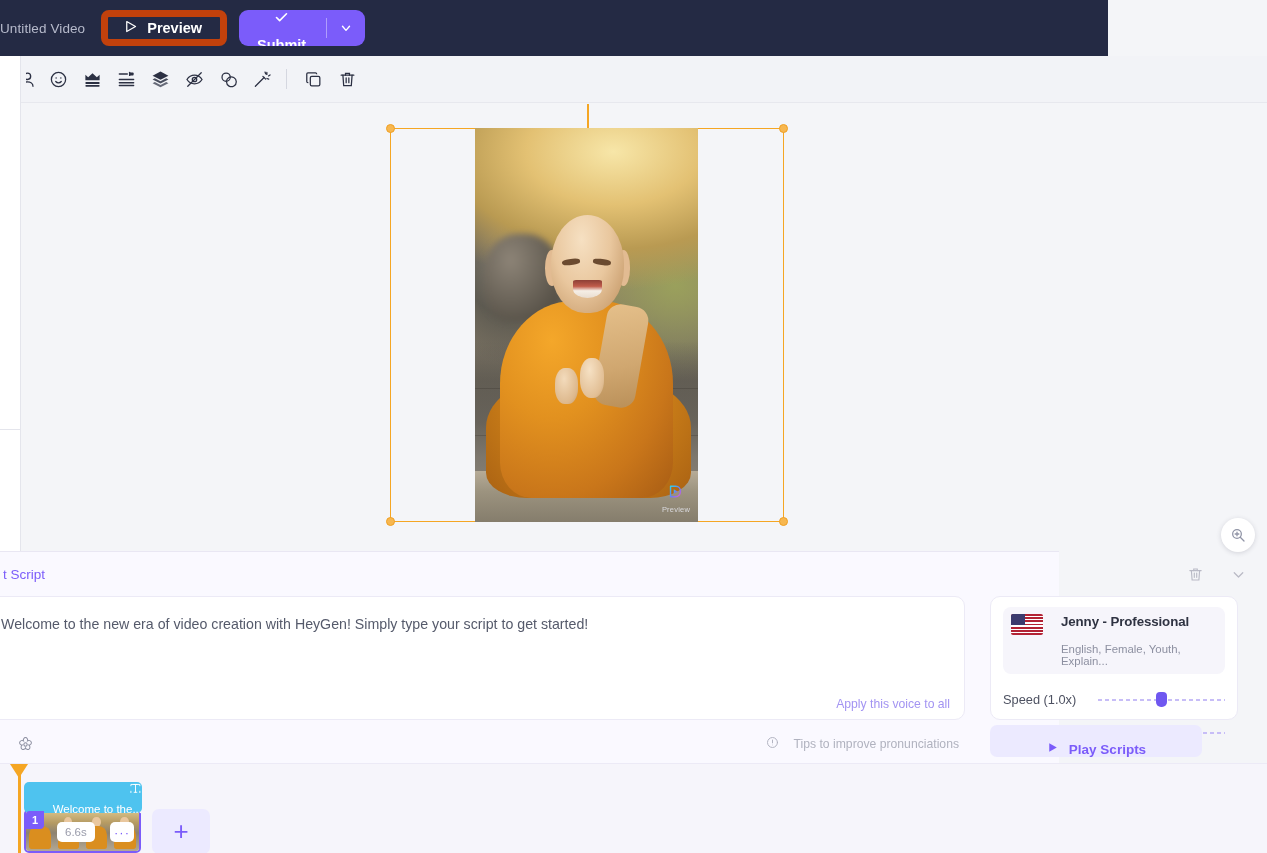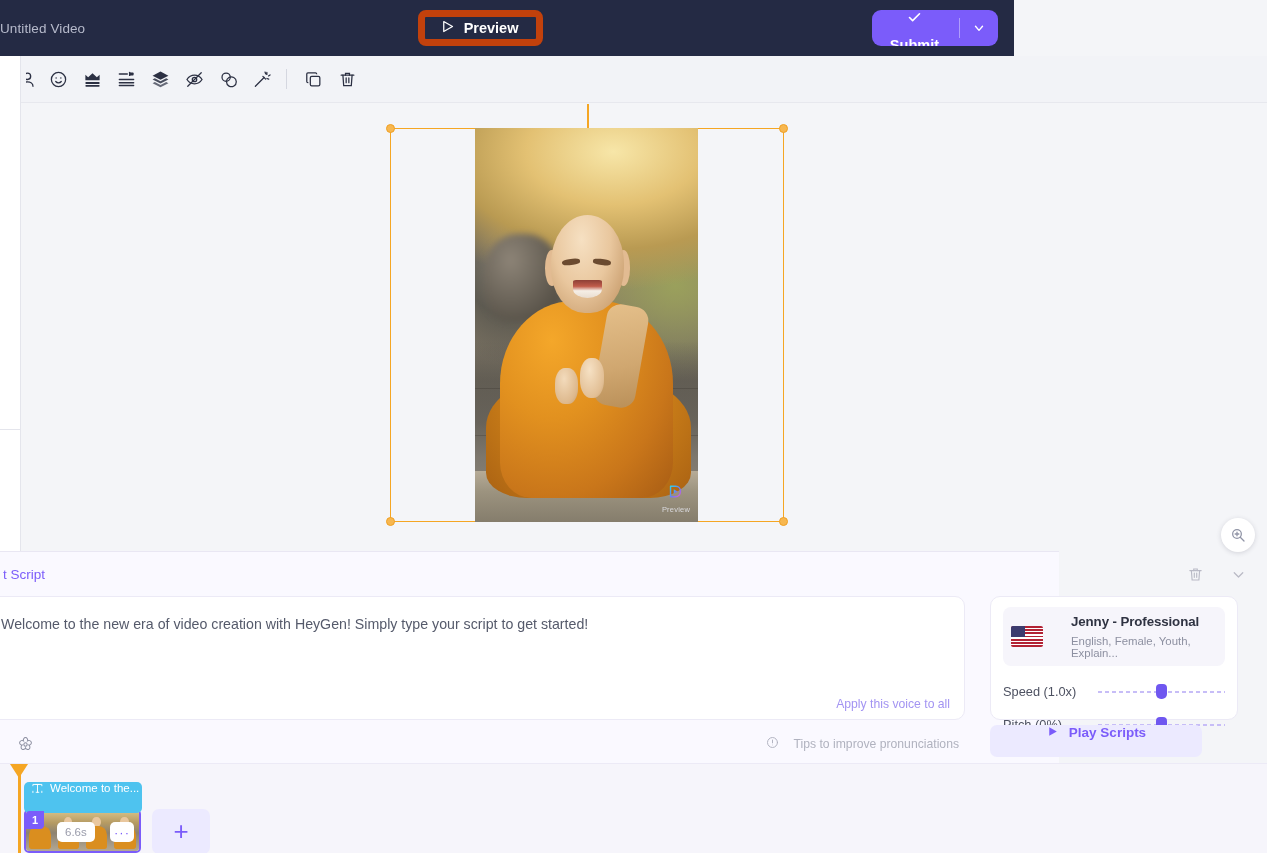--- a/index.html
+++ b/index.html
@@ -6,23 +6,23 @@
   html,body { width:1267px; height:853px; overflow:hidden; }
   body {
     font-family:"Liberation Sans", sans-serif;
     background:#f4f5f8;
     position:relative;
     -webkit-font-smoothing:antialiased;
   }
 
   
   .topbar{
-    position:absolute; left:0; top:0; width:1014px; height:56px;
+    position:absolute; left:0; top:0; width:1108px; height:56px;
     background:#242a44;
-    display:flex; align-items:center; justify-content:space-between;
+    display:flex; align-items:center; justify-content:flex-start;
     padding-right:16px; gap:12px;
   }
   .doc-title{ color:#b6bacb; font-size:13.5px; letter-spacing:.1px; margin-right:4px; }
   .btn-preview{
     display:flex; align-items:center; gap:9px;
     height:36px; padding:0 18px 0 15px;
     border:7px solid #c2410c; border-radius:8px;
     color:#ffffff; font-size:14.5px; font-weight:bold; cursor:pointer;
     background:transparent;
   }
@@ -204,78 +204,78 @@
     font-size:12.2px; color:#b0b2bf; cursor:pointer;
   }
 
   
   .voice-panel{
     position:absolute; left:990px; top:44px; width:248px; height:124px;
     background:#ffffff; border-radius:10px; border:1px solid #eceaf6;
     padding:10px 12px;
   }
   .voice-row{
-    display:flex; align-items:center; gap:28px;
+    display:flex; align-items:flex-start; gap:18px;
     background:#f6f5fb; border-radius:8px; padding:7px 8px;
   }
   .flag{
     width:32px; height:21px; border-radius:2px; flex:0 0 32px;
     background:
       linear-gradient(180deg,
         #b22234 0 7.7%, #ffffff 7.7% 15.4%, #b22234 15.4% 23.1%, #ffffff 23.1% 30.8%,
         #b22234 30.8% 38.5%, #ffffff 38.5% 46.2%, #b22234 46.2% 53.9%, #ffffff 53.9% 61.6%,
         #b22234 61.6% 69.3%, #ffffff 69.3% 77%, #b22234 77% 84.7%, #ffffff 84.7% 92.4%,
         #b22234 92.4% 100%);
     position:relative; overflow:hidden;
   }
   .flag:before{
     content:""; position:absolute; left:0; top:0; width:14px; height:11.3px;
     background:#3c3b6e;
   }
   .voice-name{ font-size:13.3px; color:#2f3342; font-weight:bold; letter-spacing:-.1px;}
-  .voice-meta{ font-size:11.4px; color:#8d90a1; margin-top:6px; }
+  .voice-meta{ font-size:11.4px; color:#8d90a1; margin-top:14px; }
   .slider-row{ display:flex; align-items:center; margin-top:18px; }
   .slider-label{ font-size:12.8px; color:#4d5161; width:95px; }
   .slider-track{
     position:relative; flex:1; height:14px; display:flex; align-items:center;
   }
   .slider-track:before{
     content:""; position:absolute; left:0; right:0; height:2px;
     background:repeating-linear-gradient(90deg,#c7bdf7 0 4px, transparent 4px 7px);
   }
   .slider-thumb{
     position:absolute; left:46%; width:11px; height:15px;
     background:#6f57f0; border-radius:4px 4px 5px 5px;
   }
   .play-scripts{
     position:absolute; left:990px; top:725px; width:212px; height:32px;
     background:#eceaff; border-radius:7px;
-    display:flex; align-items:flex-start; justify-content:center; gap:10px;
+    display:flex; align-items:flex-end; justify-content:center; gap:10px;
     color:#7b5cfa; font-size:13.5px; font-weight:bold; cursor:pointer;
   }
 
   
   .timeline{
     position:absolute; left:0; top:763px; width:1267px; height:90px;
     background:#f6f5fb; border-top:1px solid #eceaf6;
   }
   .playhead{
     position:absolute; left:18px; top:0px; width:3px; height:90px;
     background:#f5a623; z-index:4;
   }
   .playhead:before{
     content:""; position:absolute; left:-8px; top:0;
     border-left:9px solid transparent; border-right:9px solid transparent;
     border-top:14px solid #f5a623;
   }
   .text-clip{
     position:absolute; left:24px; top:18px; width:118px; height:31px;
     background:#4ec3ef; border-radius:5px;
-    display:flex; align-items:flex-start; gap:6px; padding-left:7px;
-    color:#ffffff; font-size:11.5px; cursor:pointer; z-index:3;
+    display:flex; align-items:flex-end; gap:6px; padding-left:7px;
+    color:#ffffff; font-size:11.5px; cursor:pointer; z-index:3;flex-direction:column;
   }
   .scene{
     position:absolute; left:24px; top:45px; width:117px; height:44px;
     border:2px solid #7b5cfa; border-radius:5px; overflow:hidden; cursor:pointer;
   }
   .scene-frames{ display:flex; width:100%; height:100%; }
   .frame{
     flex:1; height:100%; position:relative; overflow:hidden;
     background:linear-gradient(180deg,#d8c188 0%,#b59a62 30%,#8c8271 55%,#b3a894 100%);
   }

